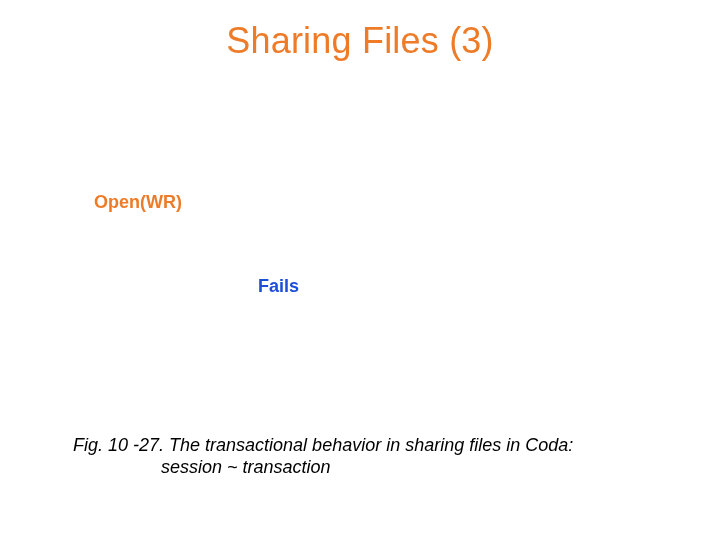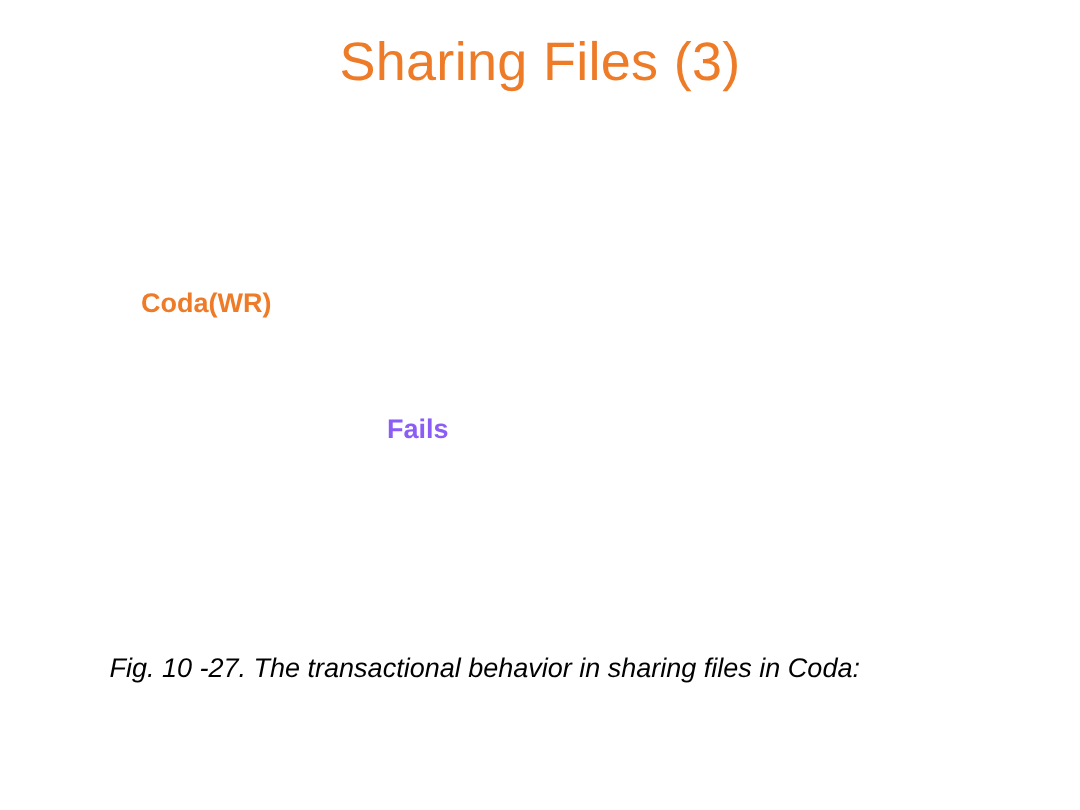--- a/index.html
+++ b/index.html
@@ -35,21 +35,21 @@
     font-size: 18px;
     font-weight: 700;
     color: #ee7b27;
   }
   .label-fails {
     position: absolute;
     top: 276px;
     left: 258px;
     font-size: 18px;
     font-weight: 700;
-    color: #8b5cf6;
+    color: #1d4ed8;
   }
   .caption {
     position: absolute;
     top: 435px;
     left: 73px;
     width: 580px;
     font-size: 18px;
     font-weight: 400;
     color: #000;
     line-height: 1.2;
@@ -59,20 +59,21 @@
     display: block;
     padding-left: 88px;
   }
 </style>
 </head>
 <body>
 
 <div class="slide">
   <div class="title">Sharing Files (3)</div>
 
-  <div class="label-openwr">Coda(WR)</div>
+  <div class="label-openwr">Open(WR)</div>
 
   <div class="label-fails">Fails</div>
 
   <div class="caption">
     <span>Fig. 10 -27. The transactional behavior in sharing files in Coda:</span>
+    <span class="line2">session ~ transaction</span>
   </div>
 </div>
 
 </body></html>

